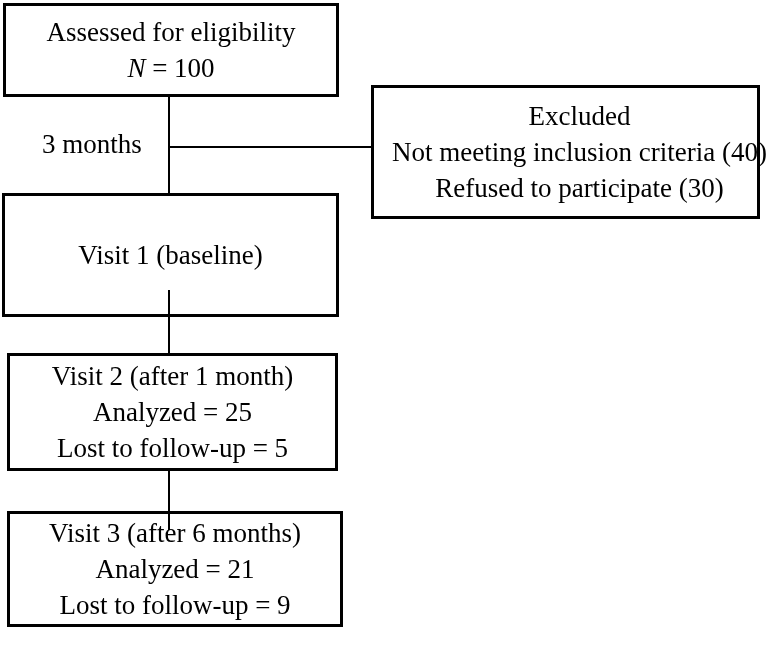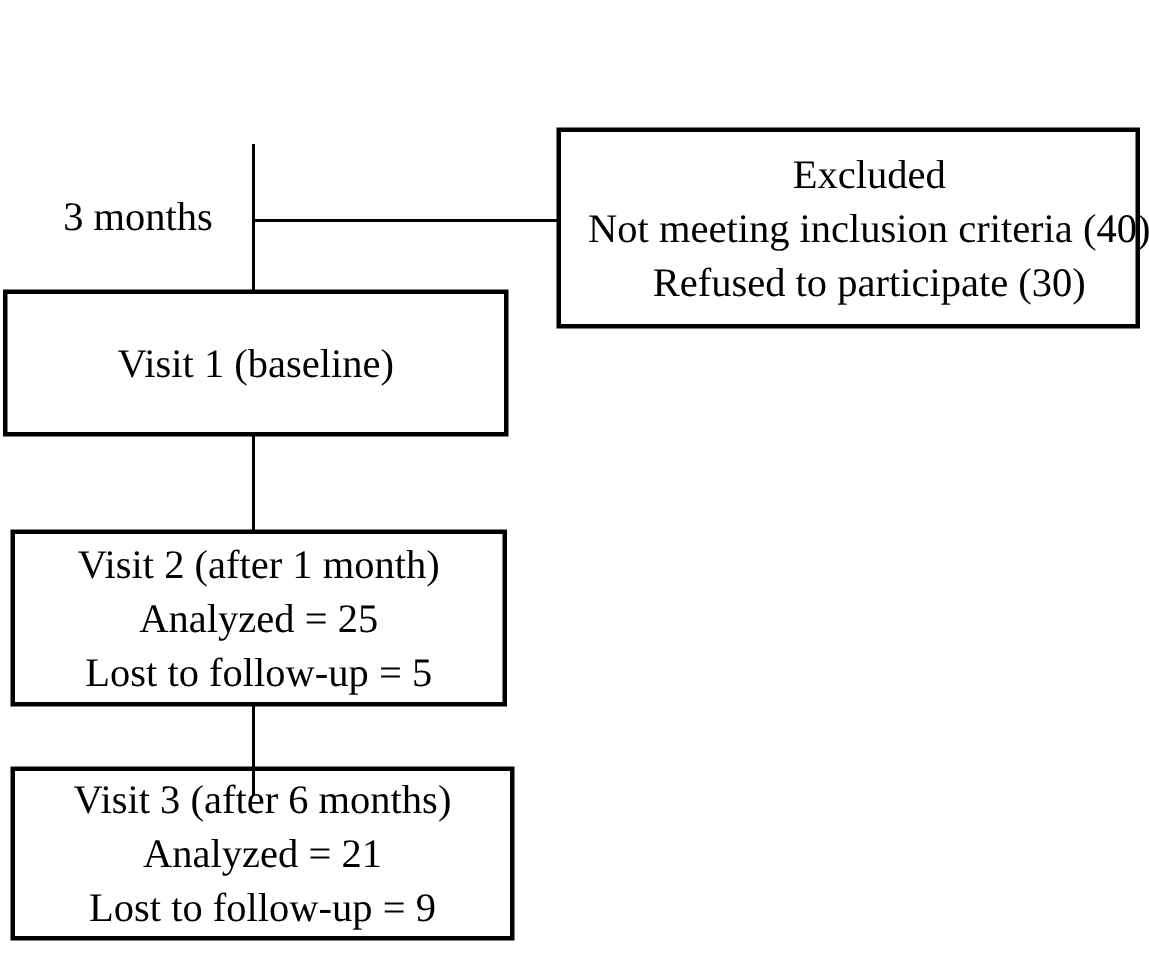--- a/index.html
+++ b/index.html
@@ -26,21 +26,21 @@
     text-align: center;
     font-size: 27px;
     line-height: 36px;
   }
   .box-line { white-space: nowrap; }
   .italic { font-style: italic; }
   .connector { position: absolute; background: #000000; }
 
   #box-assessed { left: 3px;   top: 3px;   width: 336px; height: 94px;  }
   #box-excluded { left: 371px; top: 85px;  width: 389px; height: 134px; padding-left: 28px; }
-  #box-visit1   { left: 2px;   top: 193px; width: 337px; height: 98px;  }
+  #box-visit1   { left: 2px;   top: 193px; width: 337px; height: 124px;  }
   #box-visit2   { left: 7px;   top: 353px; width: 331px; height: 118px; }
   #box-visit3   { left: 7px;   top: 511px; width: 336px; height: 116px; }
 
   #conn-v1 { left: 168px; top: 96px;  width: 2px;   height: 98px; }
   #conn-v2 { left: 168px; top: 290px; width: 2px;   height: 64px; }
   #conn-v3 { left: 168px; top: 470px; width: 2px;   height: 60px; }
   #conn-h1 { left: 169px; top: 146px; width: 203px; height: 2px;  }
 
   #label-timepoint {
     position: absolute;
@@ -51,20 +51,24 @@
     font-size: 27px;
     line-height: 36px;
     white-space: nowrap;
   }
 </style>
 </head>
 <body>
 
 <div class="canvas">
 
+  <div class="box" id="box-assessed">
+    <div class="box-line">Assessed for eligibility</div>
+    <div class="box-line"><span class="italic">N</span><span> = 100</span></div>
+  </div>
 
   <div class="box" id="box-excluded">
     <div class="box-line">Excluded</div>
     <div class="box-line">Not meeting inclusion criteria (40)</div>
     <div class="box-line">Refused to participate (30)</div>
   </div>
 
   <div class="box" id="box-visit1">
     <div class="box-line">Visit 1 (baseline)</div>
   </div>

